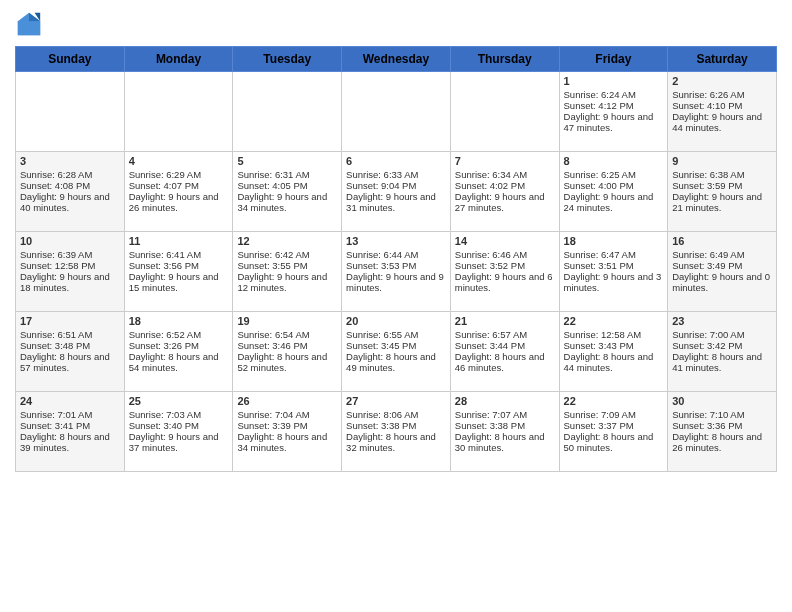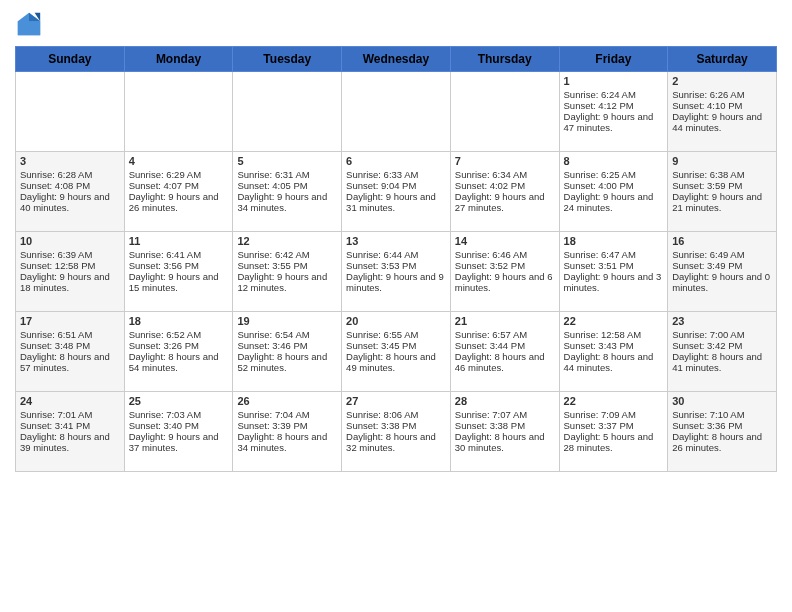--- a/index.html
+++ b/index.html
@@ -248,21 +248,21 @@
 <span>Sunrise: 8:06 AM</span><br>
 <span>Sunset: 3:38 PM</span><br>
 <span>Daylight: 8 hours and 32 minutes.</span></td>
           <td><span class="day-num">28</span>
 <span>Sunrise: 7:07 AM</span><br>
 <span>Sunset: 3:38 PM</span><br>
 <span>Daylight: 8 hours and 30 minutes.</span></td>
           <td><span class="day-num">22</span>
 <span>Sunrise: 7:09 AM</span><br>
 <span>Sunset: 3:37 PM</span><br>
-<span>Daylight: 5 hours and 28 minutes.</span></td>
+<span>Daylight: 8 hours and 50 minutes.</span></td>
           <td><span class="day-num">30</span>
 <span>Sunrise: 7:10 AM</span><br>
 <span>Sunset: 3:36 PM</span><br>
 <span>Daylight: 8 hours and 26 minutes.</span></td>
         </tr>
       </tbody>
   </table>
 </div>
 
 </body></html>

